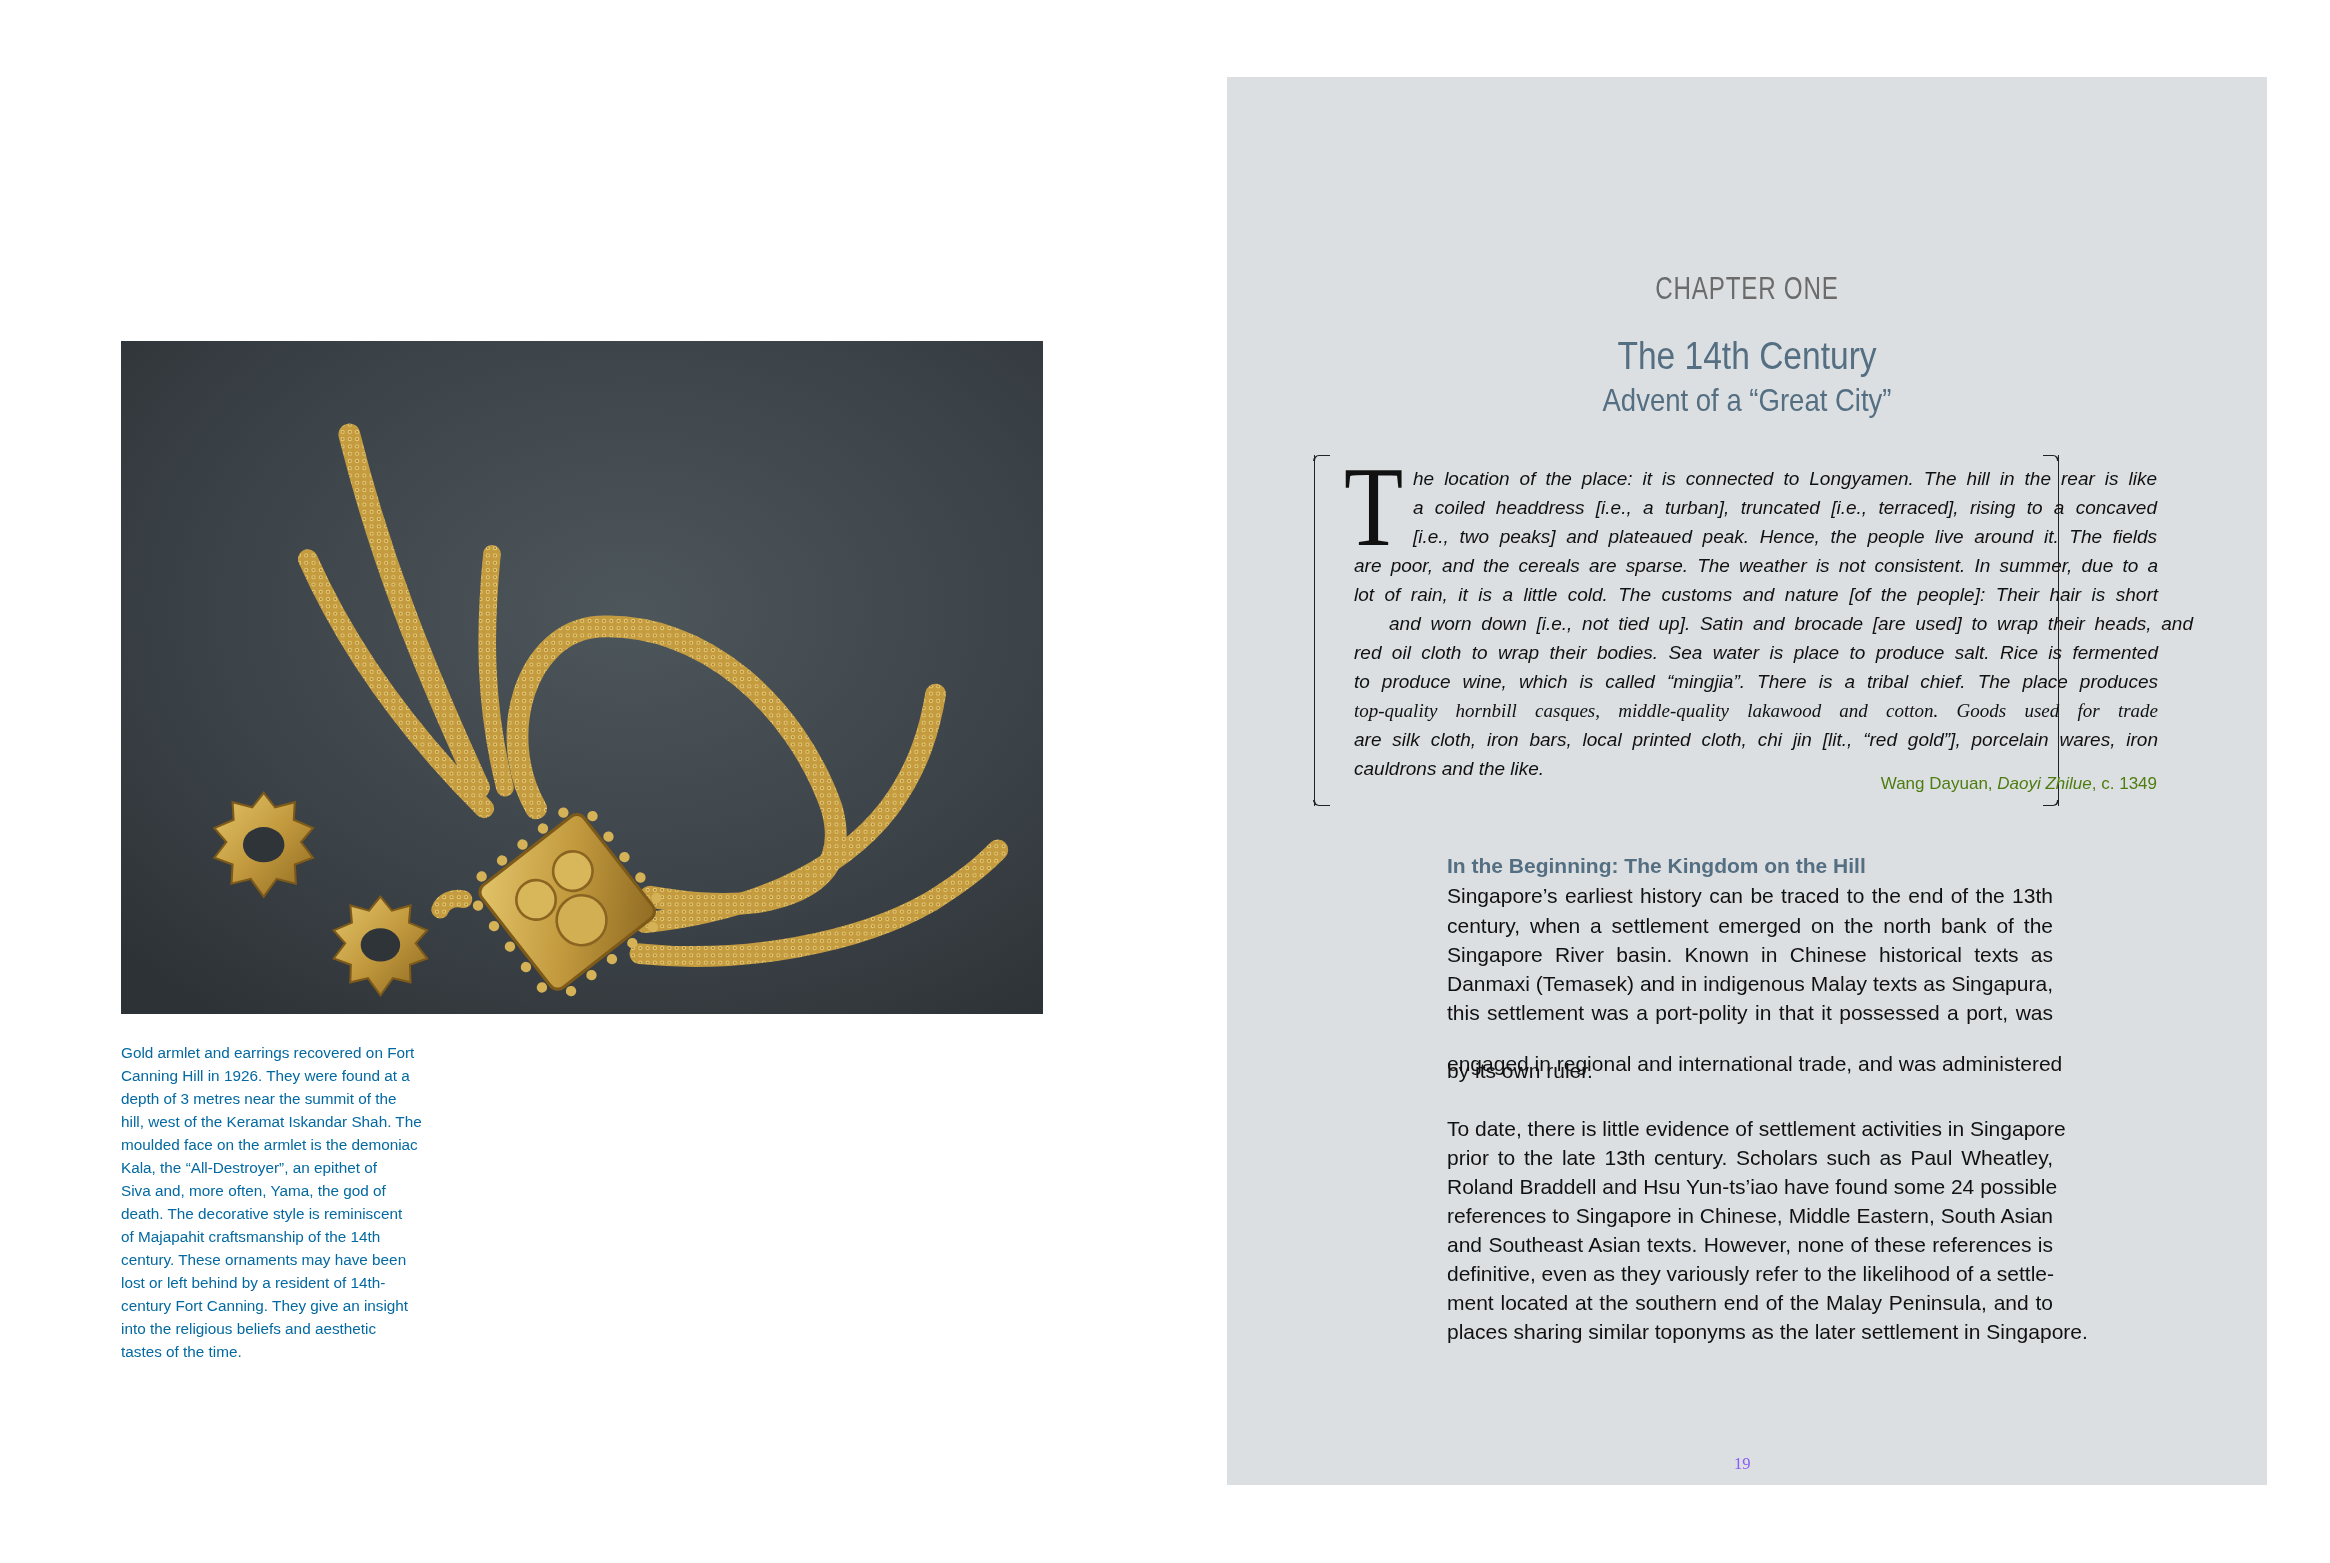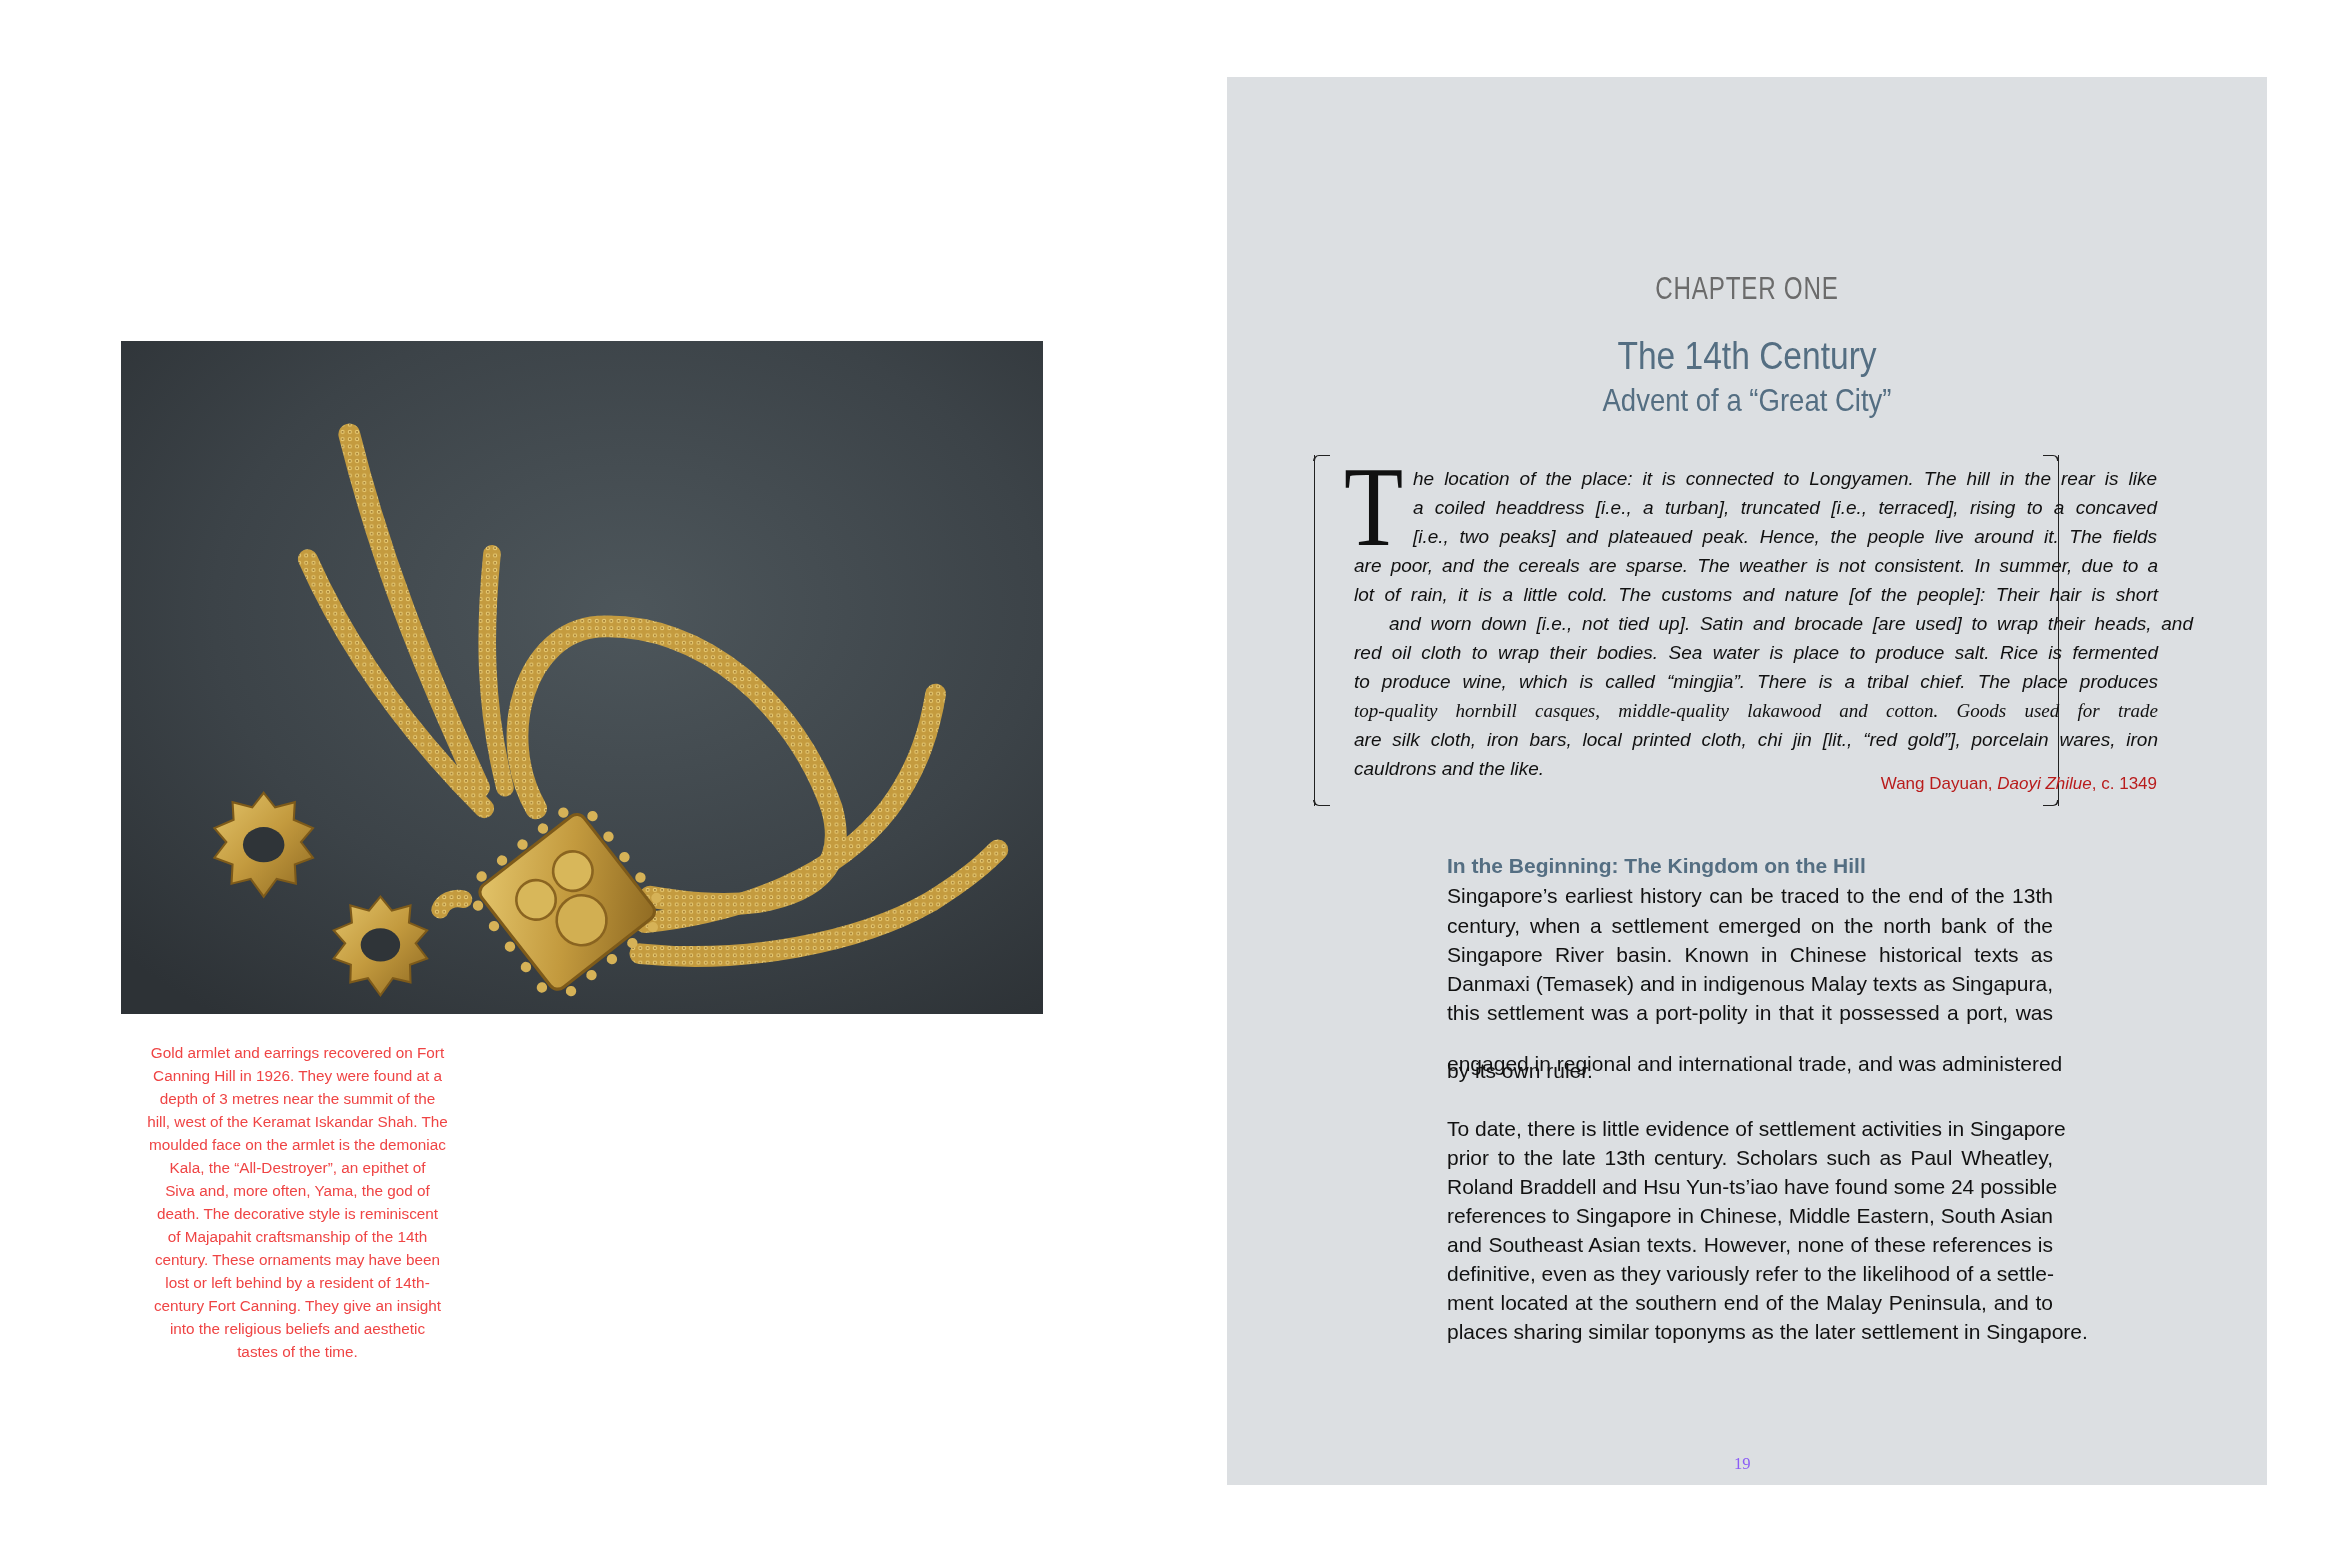--- a/index.html
+++ b/index.html
@@ -4,21 +4,21 @@
 <style>
   html, body { margin:0; padding:0; }
   body { width:2330px; height:1564px; background:#ffffff; position:relative; overflow:hidden;
          font-family:"Liberation Sans", "DejaVu Sans", sans-serif; color:#111; }
   .abs { position:absolute; }
 
   
   #photo { left:121px; top:341px; width:922px; height:673px; overflow:hidden;
            background: radial-gradient(ellipse at 50% 35%, #4a5256 0%, #3a4045 45%, #2c3135 100%); }
   #photo svg { width:100%; height:100%; display:block; }
-  #caption { left:121px; top:1041px; width:353px; font-size:15.3px; line-height:23px; color:#ef4444;text-align:center; }
+  #caption { left:121px; top:1041px; width:353px; font-size:15.3px; line-height:23px; color:#0369a1; }
   #caption div { white-space:nowrap; }
 
   
   #panel { left:1227px; top:77px; width:1040px; height:1408px; background:#dcdfe2; }
 
   .chapter-label { left:1227px; width:1040px; top:270px; text-align:center; font-size:31px;
                    letter-spacing:1px; color:#6b6b6b; transform:scaleX(0.78); transform-origin:center; line-height:37px;}
   .title { left:1227px; width:1040px; top:332px; text-align:center; font-size:39px; color:#546e82;
            line-height:47px; transform:scaleX(0.86); transform-origin:center; }
   .subtitle { left:1227px; width:1040px; top:381px; text-align:center; font-size:32px; color:#546e82;
@@ -34,21 +34,21 @@
   #bracket-right { left:2043px; top:455px; border-right:1.6px solid #222; }
   #bracket-right::before { content:""; position:absolute; right:-1.6px; top:0; width:14.5px; height:5.2px;
      border-top:1.6px solid #222; border-right:2.6px solid #222; border-top-right-radius:6.2px; }
   #bracket-right::after { content:""; position:absolute; right:-1.6px; bottom:0; width:14.5px; height:5.2px;
      border-bottom:1.6px solid #222; border-right:2.6px solid #222; border-bottom-right-radius:6.2px; }
 
   #dropcap { left:1344px; top:457px; font-family:"Liberation Serif", serif; font-size:114px;
              line-height:99px; color:#111; transform:scaleX(0.85); transform-origin:left top; }
   .qline { position:absolute; font-style:italic; font-size:19px; line-height:29px; color:#111;
            white-space:nowrap; text-align:justify; text-align-last:justify; transform-origin:left top; }
-  #attribution { left:1661px; width:496px; top:772px; text-align:right; font-size:17px; line-height:23px; color:#b91c1c; }
+  #attribution { left:1661px; width:496px; top:772px; text-align:right; font-size:17px; line-height:23px; color:#4d7c0f; }
 
   
   .section-heading { left:1447px; top:853px; font-size:21px; font-weight:bold; color:#546e82; line-height:26px;
                      white-space:nowrap; }
   .bline { position:absolute; left:1447px; width:606px; font-size:21px; line-height:29px; color:#111;
            white-space:nowrap; text-align:justify; text-align-last:justify; }
   .bline.last { text-align-last:left; }
   #page-number { left:1734px; top:1454px; font-family:"Liberation Serif", serif; font-size:16.6px; color:#8b5cf6; }
 </style>
 </head>

